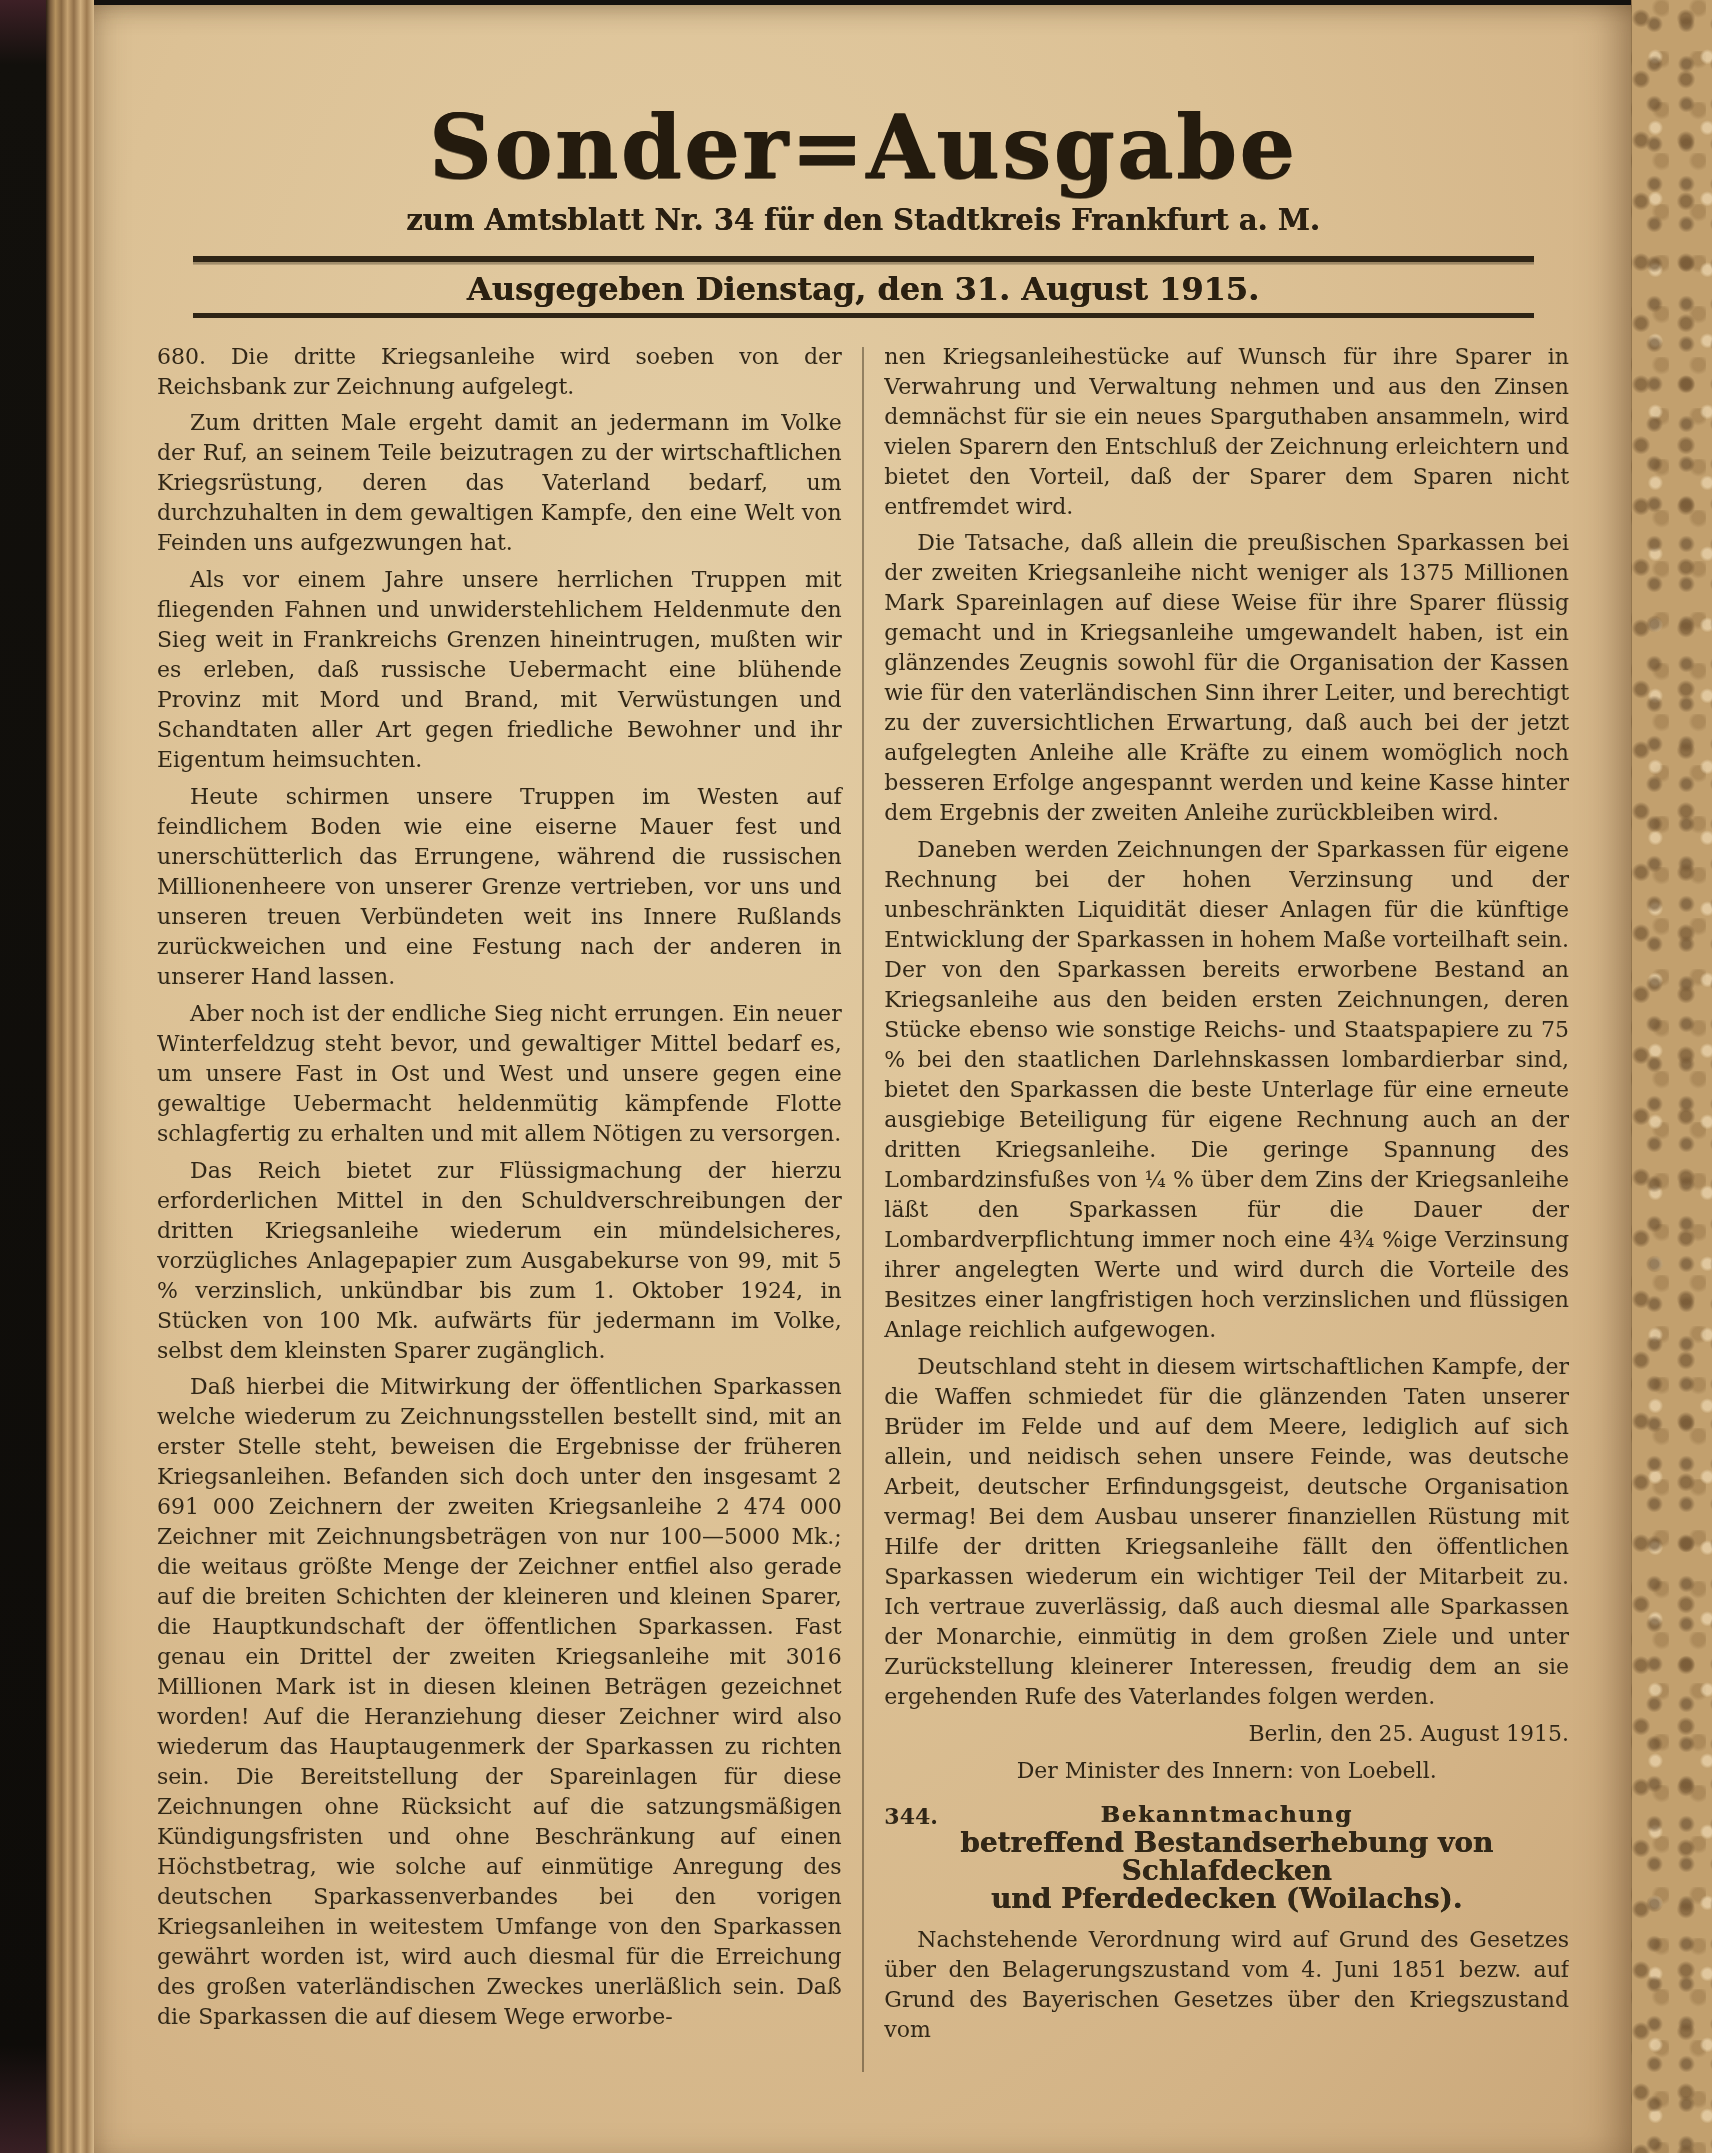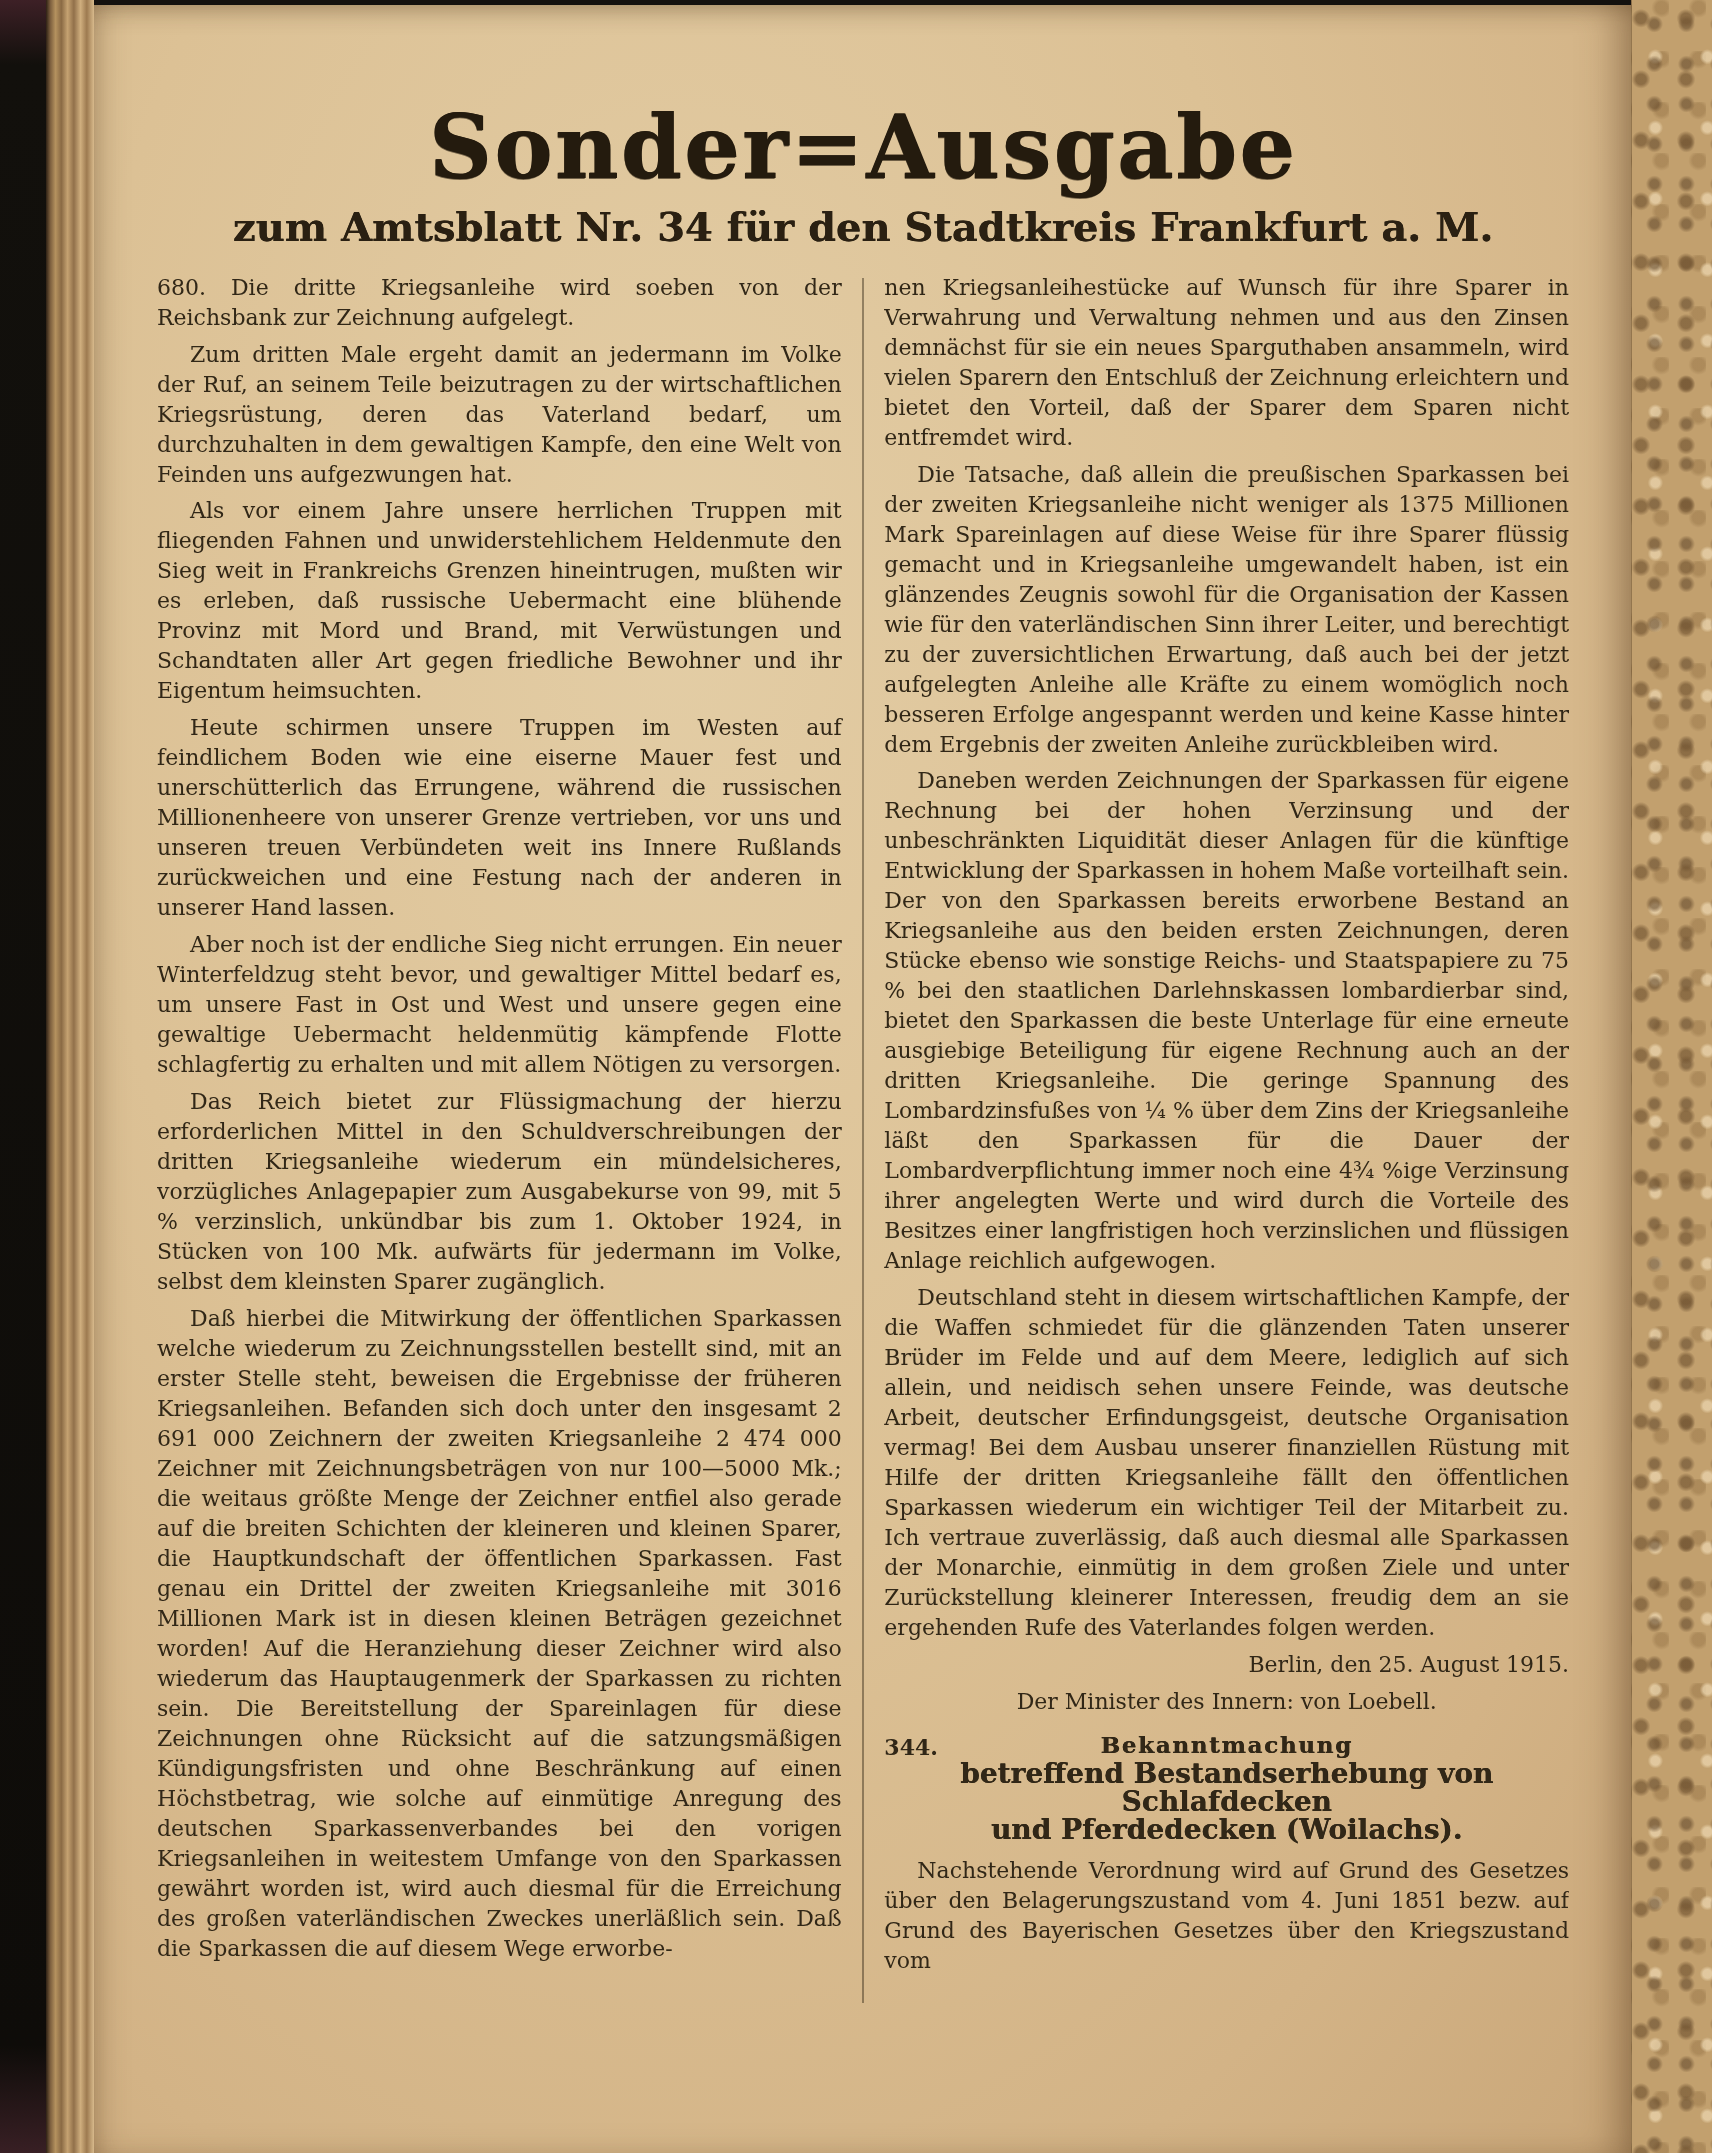--- a/index.html
+++ b/index.html
@@ -43,21 +43,21 @@
   }
 
   .content{padding:0 63px;}
   .masthead{text-align:center;padding-top:99px;}
   .masthead h1{
     margin:0;font-size:87px;line-height:1;font-weight:bold;
     letter-spacing:2.6px;color:#241b0e;
     text-shadow:0.9px 0 0 #241b0e, 0 0.9px 0 rgba(36,27,14,.6);
   }
   .masthead h2{
-    margin:13.7px 0 0 0;font-size:40px;line-height:1.1;font-weight:bold;
+    margin:13.7px 0 0 0;font-size:29px;line-height:1.1;font-weight:bold;
     color:#2a2012;text-shadow:0.4px 0 0 #2a2012;
   }
   .rulewrap{width:1341px;margin:0 auto;}
   .rule{background:#2e2415;}
   .rule.thick{height:6px;margin-top:19px;box-shadow:0 2.6px 0 rgba(46,36,21,.35);}
   .rule.thin{height:4.3px;margin-top:5.1px;}
   .dateline{
     text-align:center;font-weight:bold;font-size:32px;color:#2a2011;
     margin:8.6px 0 0 0;text-shadow:0.4px 0 0 #2a2011;
   }
@@ -88,20 +88,25 @@
   <div class="page-edges"></div>
 
   <div class="paper">
     <div class="content">
 
       <div class="masthead">
         <h1>Sonder=Ausgabe</h1>
         <h2>zum Amtsblatt Nr. 34 für den Stadtkreis Frankfurt a. M.</h2>
       </div>
 
+      <div class="rulewrap">
+        <div class="rule thick"></div>
+        <div class="dateline">Ausgegeben Dienstag, den 31. August 1915.</div>
+        <div class="rule thin"></div>
+      </div>
 
       <div class="columns">
 
         <div class="col">
           <p class="no-indent">680.  Die dritte Kriegsanleihe wird soeben von der Reichsbank zur Zeichnung aufgelegt.</p>
           <p>Zum dritten Male ergeht damit an jedermann im Volke der Ruf, an seinem Teile beizutragen zu der wirtschaftlichen Kriegsrüstung, deren das Vaterland bedarf, um durchzuhalten in dem gewaltigen Kampfe, den eine Welt von Feinden uns aufgezwungen hat.</p>
           <p>Als vor einem Jahre unsere herrlichen Truppen mit fliegenden Fahnen und unwiderstehlichem Heldenmute den Sieg weit in Frankreichs Grenzen hineintrugen, mußten wir es erleben, daß russische Uebermacht eine blühende Provinz mit Mord und Brand, mit Verwüstungen und Schandtaten aller Art gegen friedliche Bewohner und ihr Eigentum heimsuchten.</p>
           <p>Heute schirmen unsere Truppen im Westen auf feindlichem Boden wie eine eiserne Mauer fest und unerschütterlich das Errungene, während die russischen Millionenheere von unserer Grenze vertrieben, vor uns und unseren treuen Verbündeten weit ins Innere Rußlands zurückweichen und eine Festung nach der anderen in unserer Hand lassen.</p>
           <p>Aber noch ist der endliche Sieg nicht errungen. Ein neuer Winterfeldzug steht bevor, und gewaltiger Mittel bedarf es, um unsere Fast in Ost und West und unsere gegen eine gewaltige Uebermacht heldenmütig kämpfende Flotte schlagfertig zu erhalten und mit allem Nötigen zu versorgen.</p>
           <p>Das Reich bietet zur Flüssigmachung der hierzu erforderlichen Mittel in den Schuldverschreibungen der dritten Kriegsanleihe wiederum ein mündelsicheres, vorzügliches Anlagepapier zum Ausgabekurse von 99, mit 5 % verzinslich, unkündbar bis zum 1. Oktober 1924, in Stücken von 100 Mk. aufwärts für jedermann im Volke, selbst dem kleinsten Sparer zugänglich.</p>

